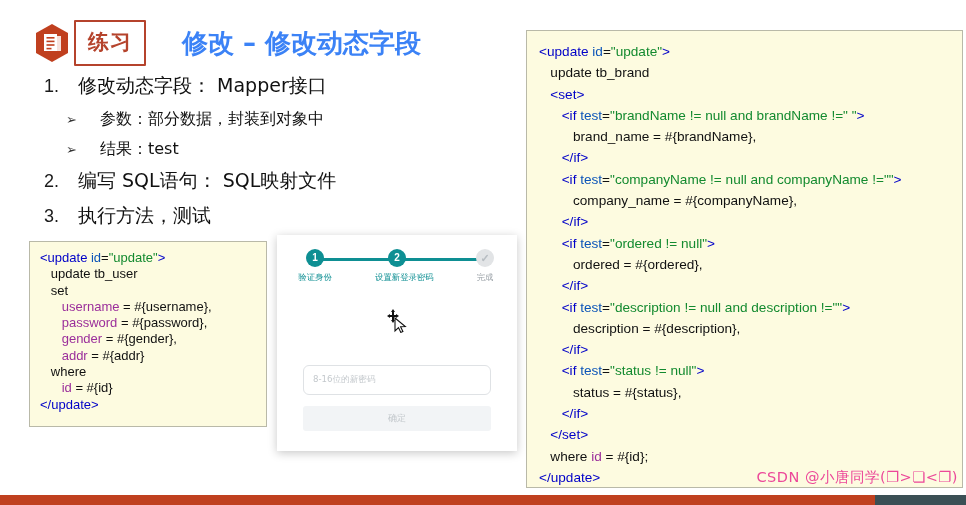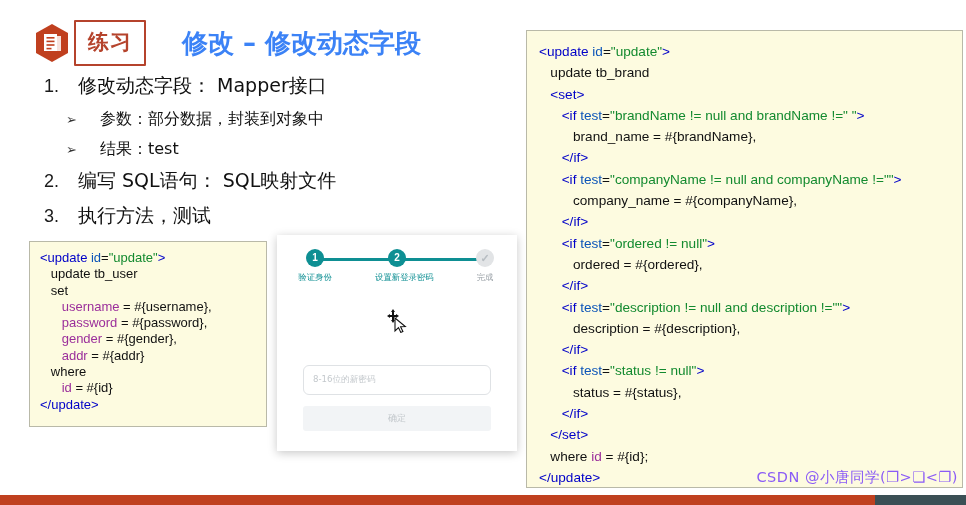--- a/index.html
+++ b/index.html
@@ -108,21 +108,21 @@
     height:25px;background:#f2f4f6;border-radius:3px;display:flex;align-items:center;
     justify-content:center;margin-top:4px;
   }
   .submit-btn span{
     color:#c3c8cc;font-size:9px;
     font-family:Liberation Serif, serif;
   }
 
   
   .watermark{
-    position:absolute;right:8px;bottom:18px;color:#8b5cf6;font-size:14.5px;
+    position:absolute;right:8px;bottom:18px;color:#ec4899;font-size:14.5px;
     letter-spacing:.5px;white-space:nowrap;
     font-family:"DejaVu Sans","Liberation Sans",sans-serif;
   }
 
   
   .bar{position:absolute;bottom:0;height:10px;}
   .bar-left{left:0;width:875px;background:#c0401f;}
   .bar-right{left:875px;right:0;background:#3b4f55;}
 </style>
 </head>

